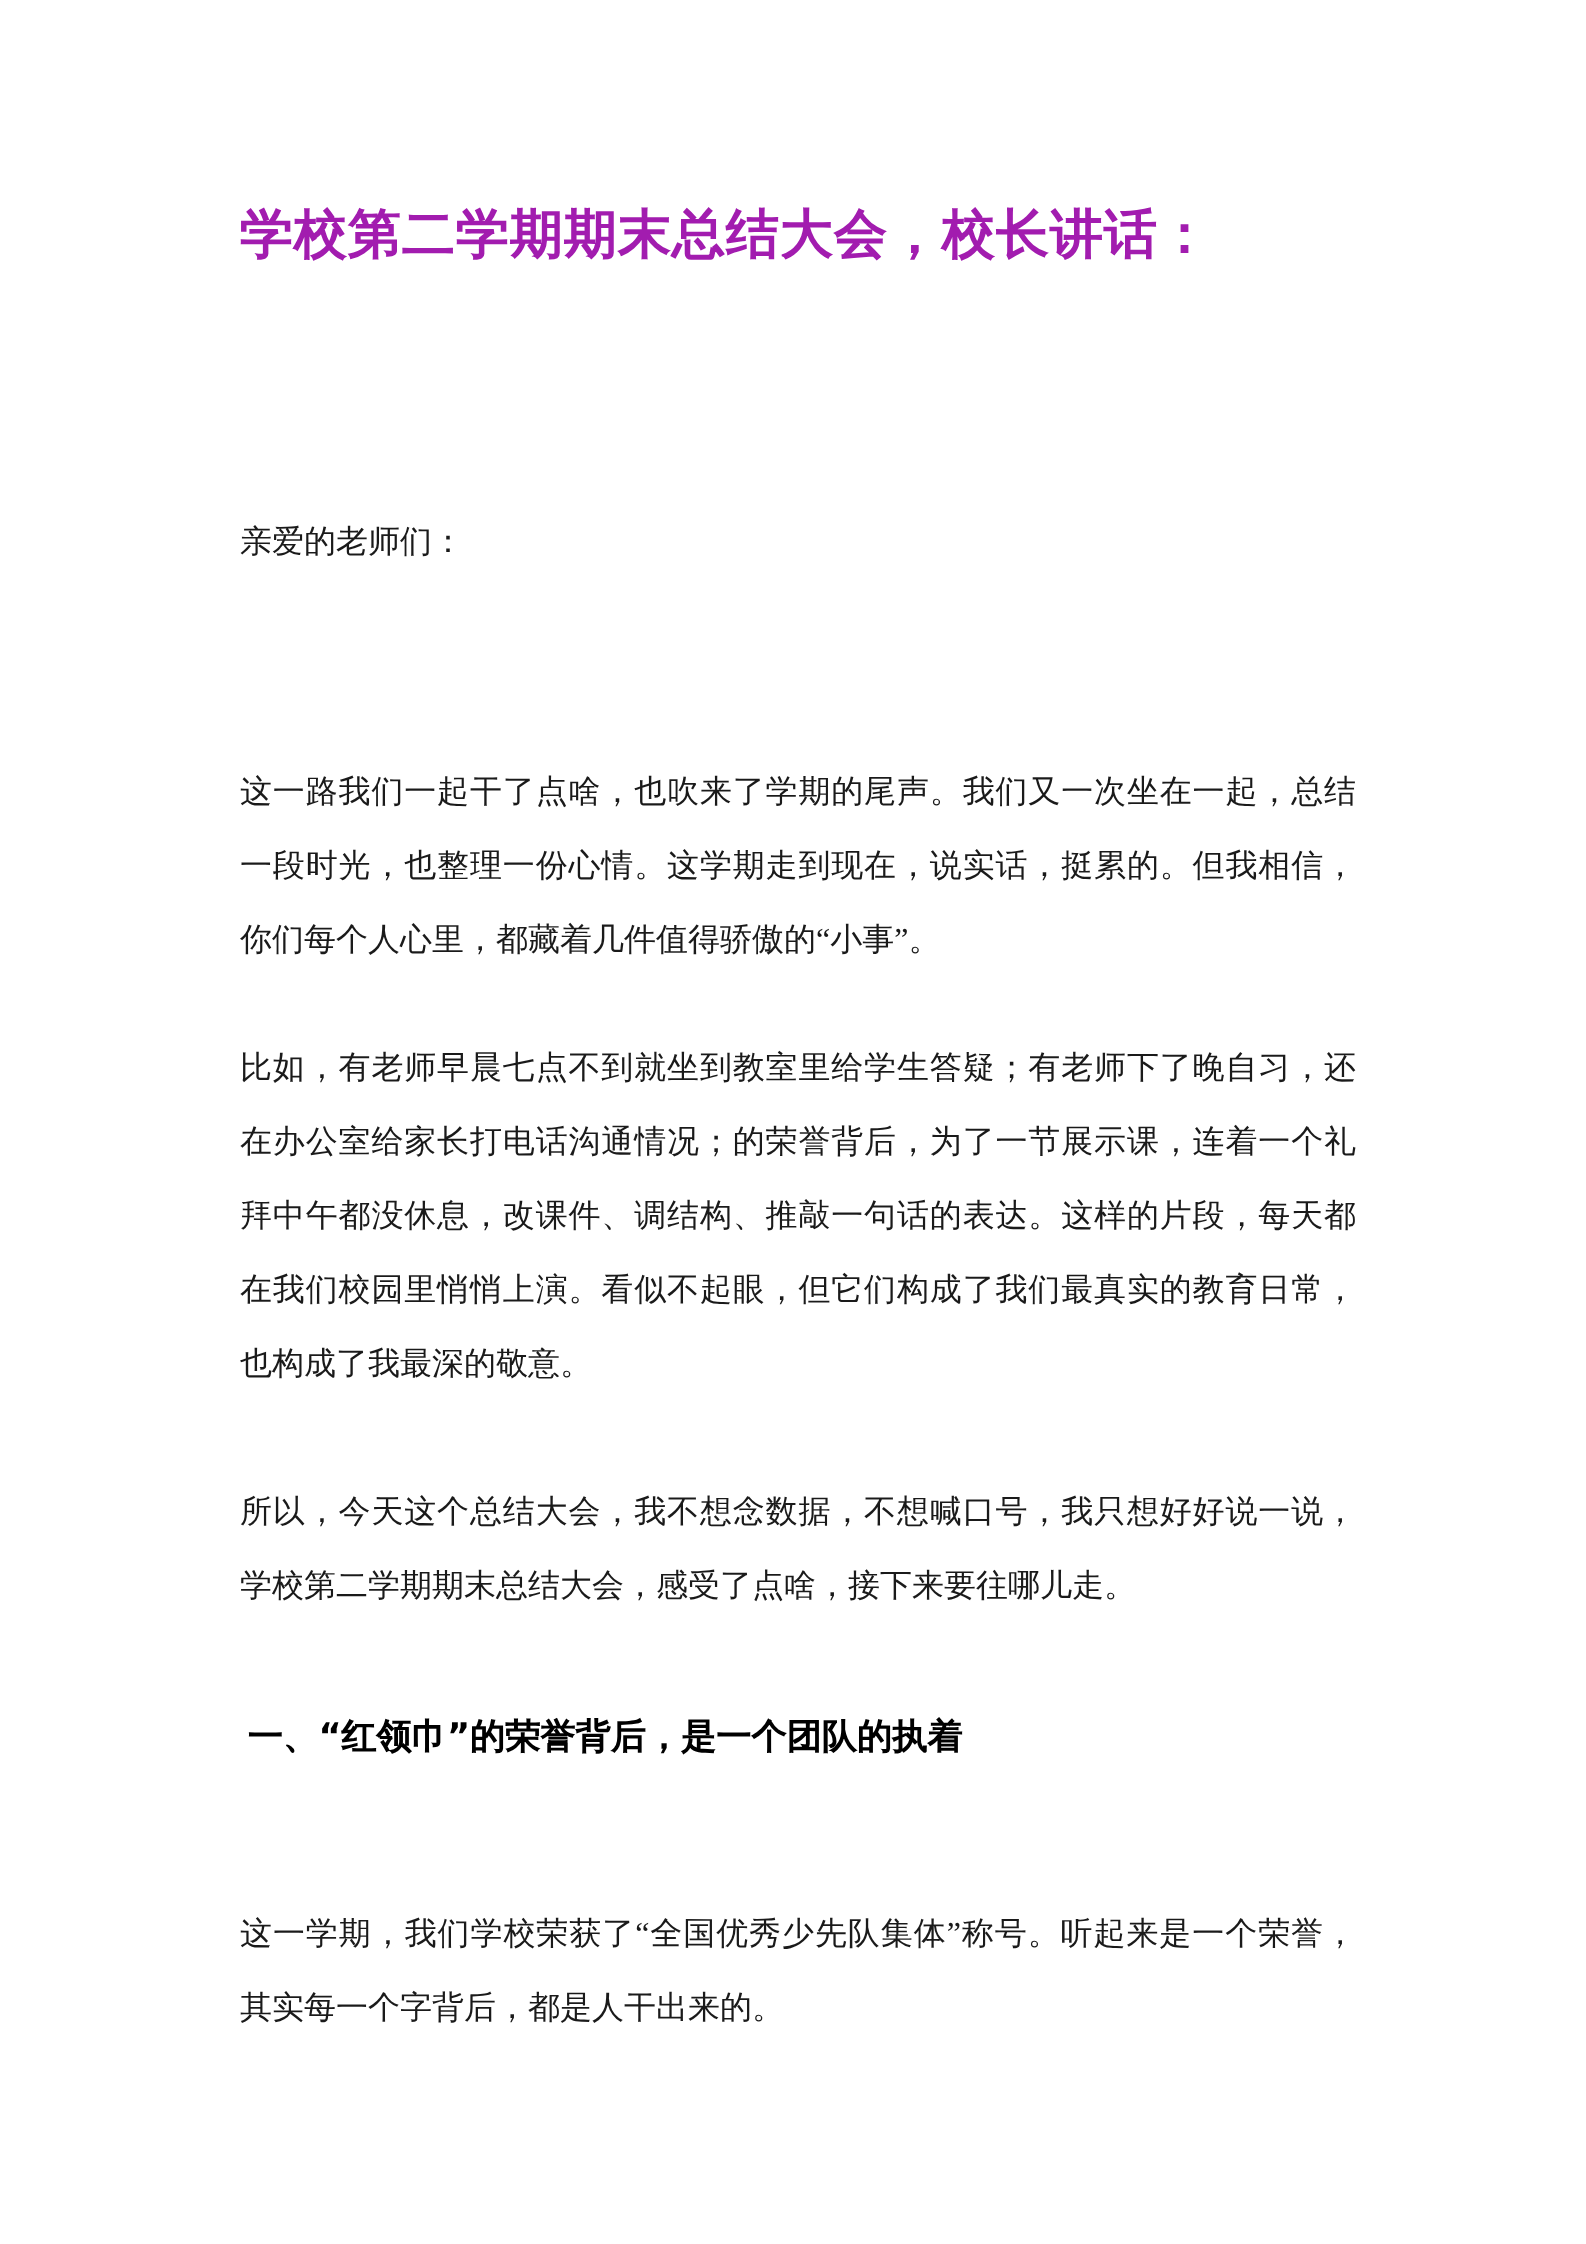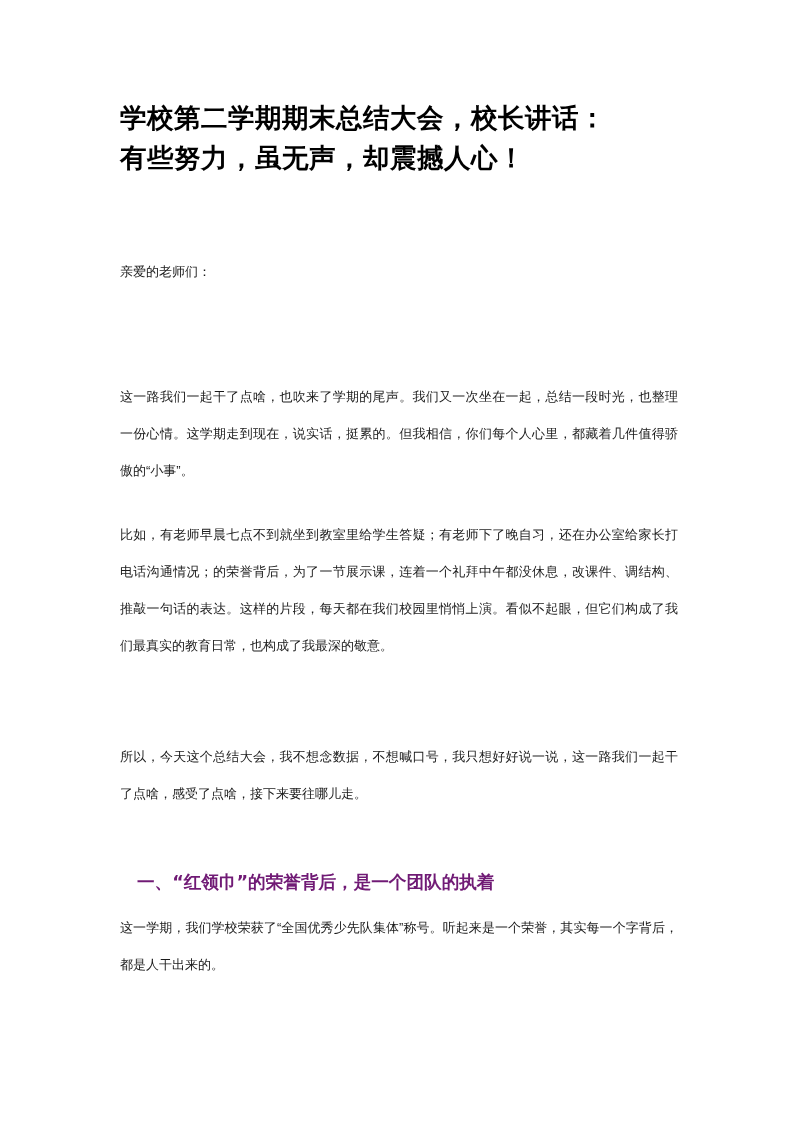--- a/index.html
+++ b/index.html
@@ -1,51 +1,50 @@
 <!DOCTYPE html>
 <html><head>
 <meta charset="utf-8">
 <style>
   html, body { margin: 0; padding: 0; background: #ffffff; }
   body { width: 793px; height: 1122px; position: relative; overflow: hidden; }
   .page { position: absolute; left: 120px; top: 98px; width: 558px; color: #111; }
   .title {
     font-family: "DejaVu Sans", sans-serif;
     font-weight: bold; font-size: 26.5px; line-height: 40px;
-    margin: 0; letter-spacing: 0.5px; color: #000000;
+    margin: 0; letter-spacing: 0.5px; color: #a21caf;
   }
   .body-text {
-    font-family: Liberation Sans, sans-serif;
-    font-size: 13px; line-height: 37px; margin: 0;
+    font-family: Liberation Serif, serif;
+    font-size: 16px; line-height: 37px; margin: 0;
     text-align: justify; text-justify: inter-character; color: #1a1a1a;
   }
   .heading {
     font-family: "DejaVu Sans", sans-serif;
-    font-weight: bold; font-size: 17.6px; line-height: 37px; margin: 17px; color: #701a75;
+    font-weight: bold; font-size: 17.6px; line-height: 37px; margin: 4px; color: #000000;
   }
   .salutation { position: absolute; top: 155px; }
   .greeting { position: absolute; top: 218px; }
   .p1 { position: absolute; top: 280px; }
   .p2 { position: absolute; top: 418px; }
   .p3 { position: absolute; top: 640px; }
   .h1 { position: absolute; top: 749px; }
-  .p4 { position: absolute; top: 811px; }
+  .p4 { position: absolute; top: 851px; }
   .block { width: 558px; }
 </style>
 </head>
 <body>
 
 <div class="page">
   <h1 class="title block">
     <span>学校第二学期期末总结大会，校长讲话：</span><br>
-    <span>有些努力，虽无声，却震撼人心！</span>
   </h1>
 
   <p class="body-text salutation block">亲爱的老师们：</p>
 
   <p class="body-text p1 block">这一路我们一起干了点啥，也吹来了学期的尾声。我们又一次坐在一起，总结一段时光，也整理一份心情。这学期走到现在，说实话，挺累的。但我相信，你们每个人心里，都藏着几件值得骄傲的“小事”。</p>
   <p class="body-text p2 block">比如，有老师早晨七点不到就坐到教室里给学生答疑；有老师下了晚自习，还在办公室给家长打电话沟通情况；的荣誉背后，为了一节展示课，连着一个礼拜中午都没休息，改课件、调结构、推敲一句话的表达。这样的片段，每天都在我们校园里悄悄上演。看似不起眼，但它们构成了我们最真实的教育日常，也构成了我最深的敬意。</p>
-  <p class="body-text p3 block">所以，今天这个总结大会，我不想念数据，不想喊口号，我只想好好说一说，这一路我们一起干了点啥，感受了点啥，接下来要往哪儿走。</p>
+  <p class="body-text p3 block">所以，今天这个总结大会，我不想念数据，不想喊口号，我只想好好说一说，学校第二学期期末总结大会，感受了点啥，接下来要往哪儿走。</p>
 
   <h2 class="heading h1 block">一、“红领巾”的荣誉背后，是一个团队的执着</h2>
 
   <p class="body-text p4 block">这一学期，我们学校荣获了“全国优秀少先队集体”称号。听起来是一个荣誉，其实每一个字背后，都是人干出来的。</p>
 </div>
 
 </body></html>

